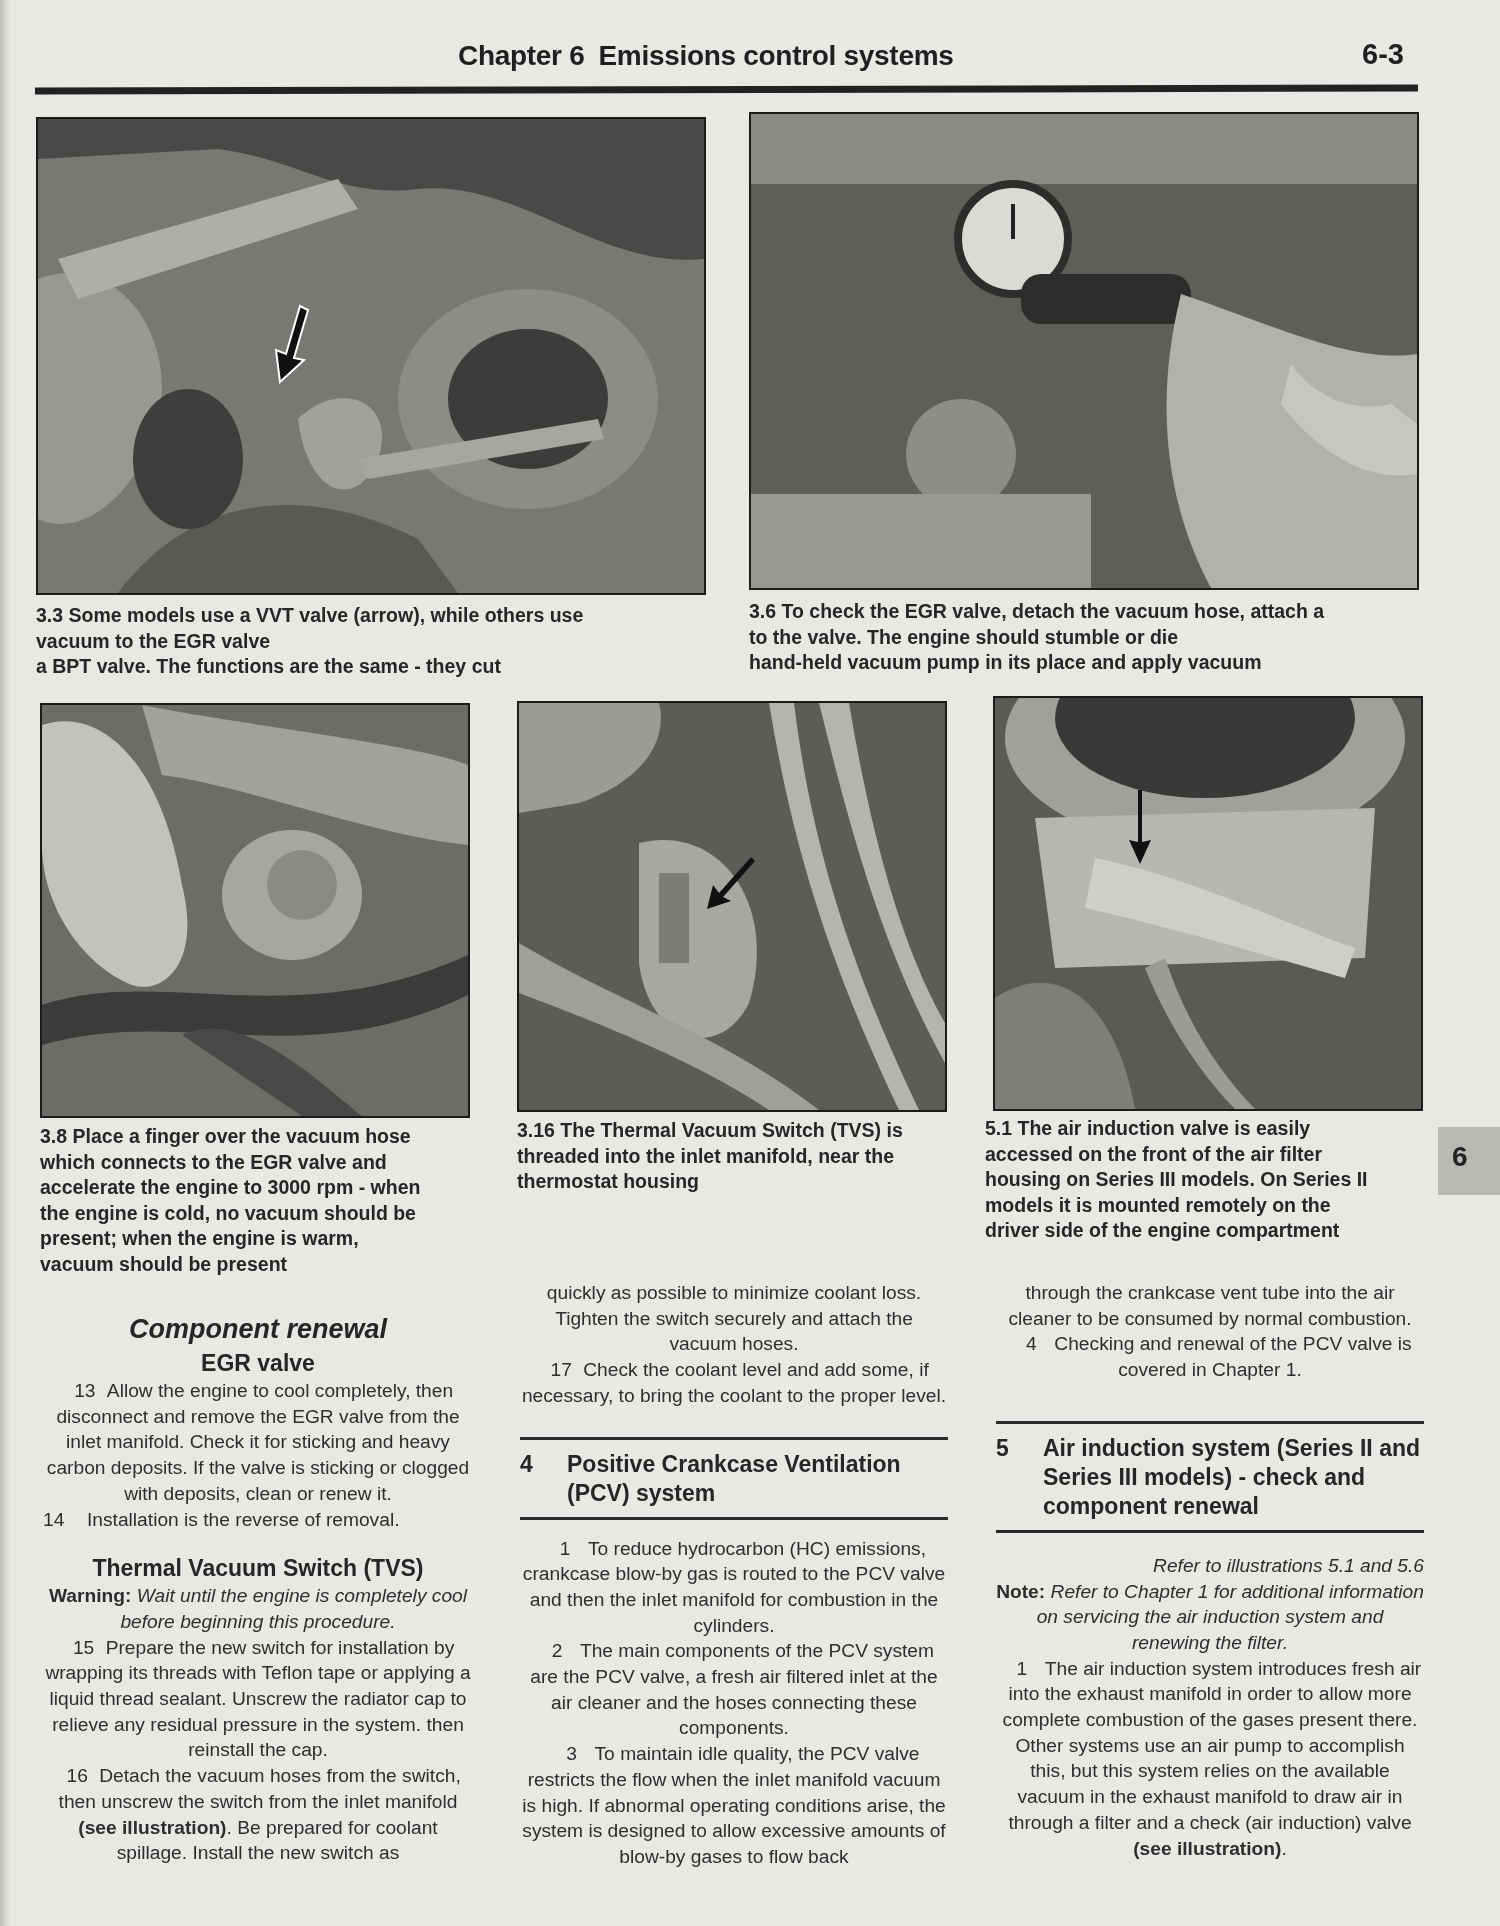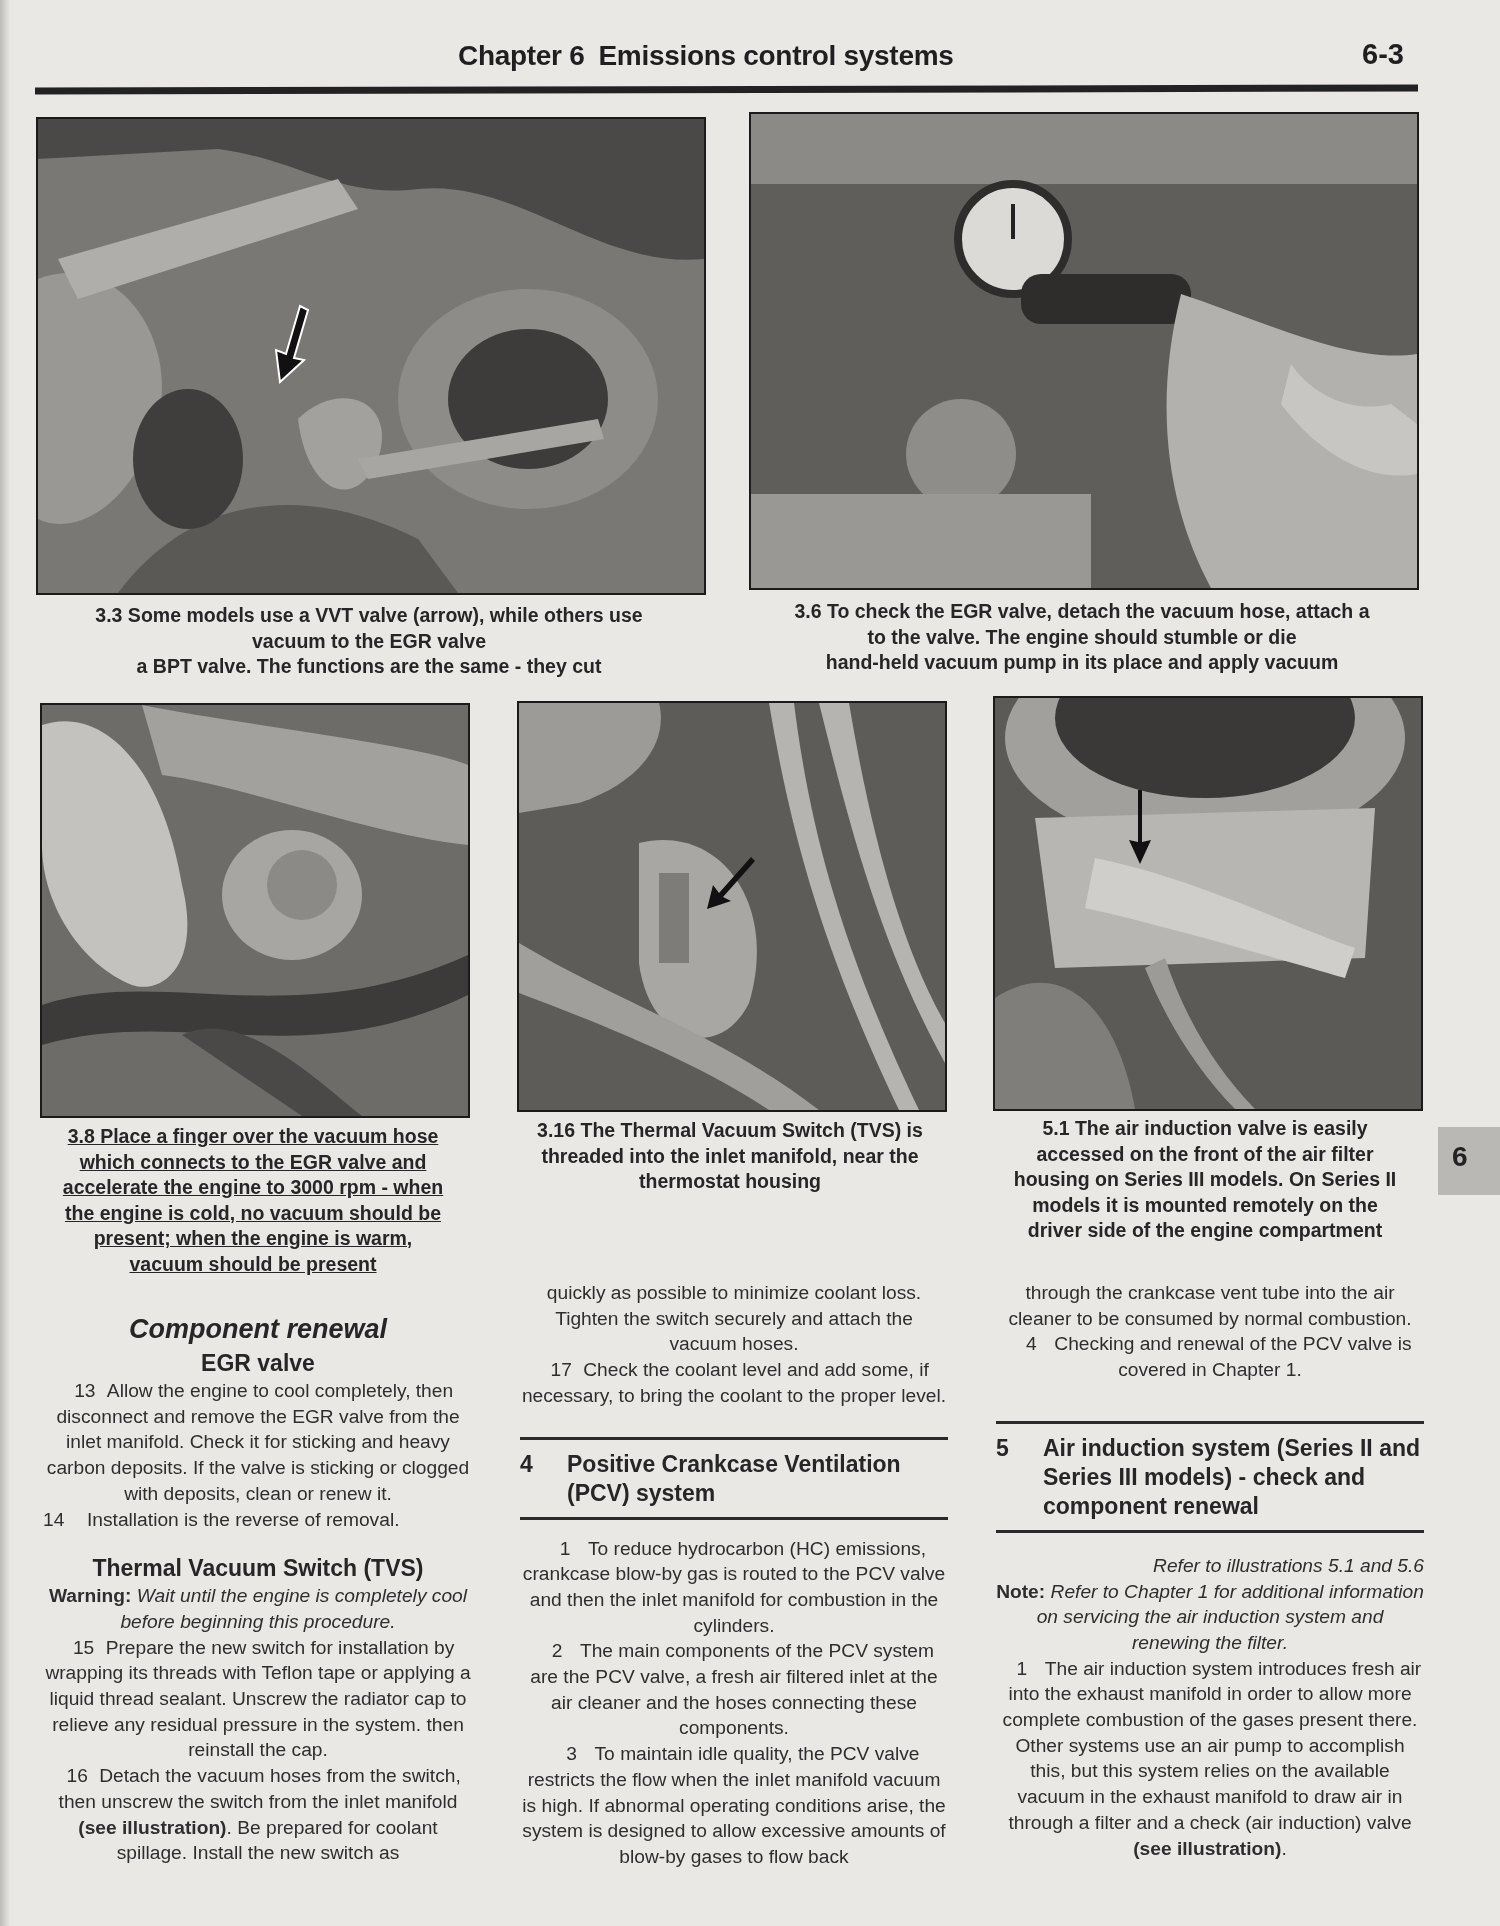--- a/index.html
+++ b/index.html
@@ -15,21 +15,21 @@
     letter-spacing: -0.3px; color: #1f1f1f; white-space: nowrap; }
   .header-title .chap { margin-right: 14px; }
   .page-num { position: absolute; left: 1362px; top: 38px; font-weight: bold; font-size: 29px; color: #1f1f1f; }
   .header-rule { position: absolute; left: 35px; top: 86px; width: 1383px; height: 7px; background: #222; transform: rotate(-0.12deg); }
 
   .photo { position: absolute; border: 2px solid #1b1b1b; overflow: hidden;
     background: #6f6e6c; }
   .photo svg { width: 100%; height: 100%; display: block; }
 
   .caption { position: absolute; font-weight: bold; font-size: 19.5px; line-height: 25.5px;
-    text-align: center; color: #262626; }
+    text-align: left; color: #262626; }
 
   .col { position: absolute; font-size: 19.2px; line-height: 25.7px; color: #2e2e2e; text-align: justify; }
   .col p { margin: 0; text-align: center; }
   .col .num { display: inline-block; width: 44px; }
   .col .num.one { width: 46px; }
   .h-italic { font-weight: bold; font-style: italic; font-size: 27px; line-height: 34px; margin: 0; color: #262626; text-align: left; }
   .h-sub { font-weight: bold; font-size: 23px; line-height: 30px; margin: 0; color: #262626; text-align: left; }
   .warn b, .note b { font-weight: bold; }
   .warn i, .note i { font-style: italic; }
 
@@ -97,21 +97,21 @@
   <svg viewBox="0 0 426 411" preserveAspectRatio="none">
     <rect width="426" height="411" fill="#6d6c69"></rect>
     <path d="M100 0 C200 20 380 40 426 60 L426 140 C330 130 200 80 120 70 Z" fill="#a3a19d"></path>
     <path d="M0 20 C60 0 120 60 140 180 C160 260 120 290 90 280 C40 260 0 200 0 140 Z" fill="#c4c2be"></path>
     <ellipse cx="250" cy="190" rx="70" ry="65" fill="#a8a6a2"></ellipse>
     <ellipse cx="260" cy="180" rx="35" ry="35" fill="#8c8a86"></ellipse>
     <path d="M0 300 C120 260 250 330 426 250 L426 290 C260 370 140 300 0 340 Z" fill="#3c3b39"></path>
     <path d="M140 330 C200 300 280 380 320 411 L260 411 Z" fill="#4a4947"></path>
   </svg>
 </div>
-<div class="caption" style="left:40px; top:1124px; width:426px;text-decoration:underline;">
+<div class="caption" style="left:40px; top:1124px; width:426px;">
   <div>3.8  Place a finger over the vacuum hose</div>
   <div>which connects to the EGR valve and</div>
   <div>accelerate the engine to 3000 rpm - when</div>
   <div>the engine is cold, no vacuum should be</div>
   <div>present; when the engine is warm,</div>
   <div>vacuum should be present</div>
 </div>
 
 <div class="photo" style="left:517px; top:701px; width:426px; height:407px;">
   <svg viewBox="0 0 426 407" preserveAspectRatio="none">

